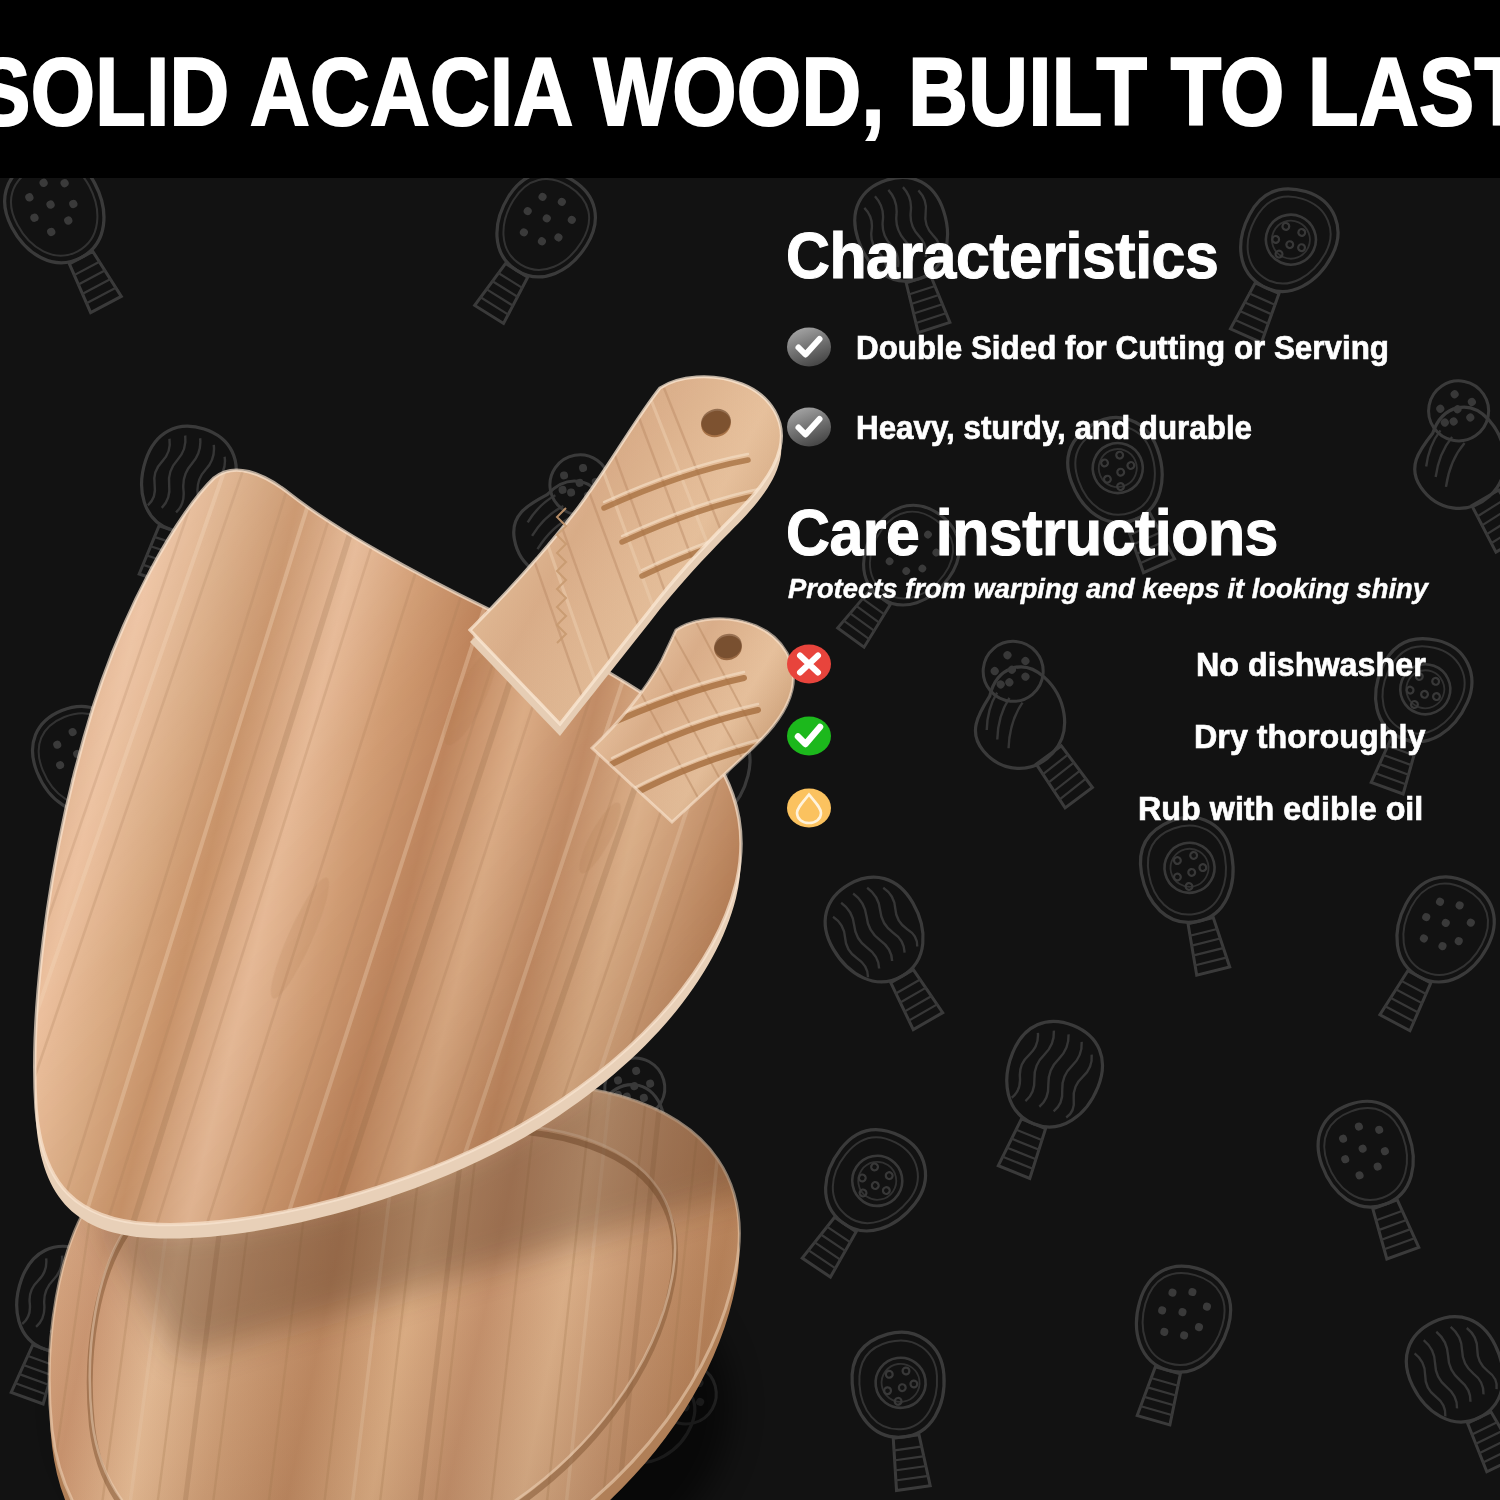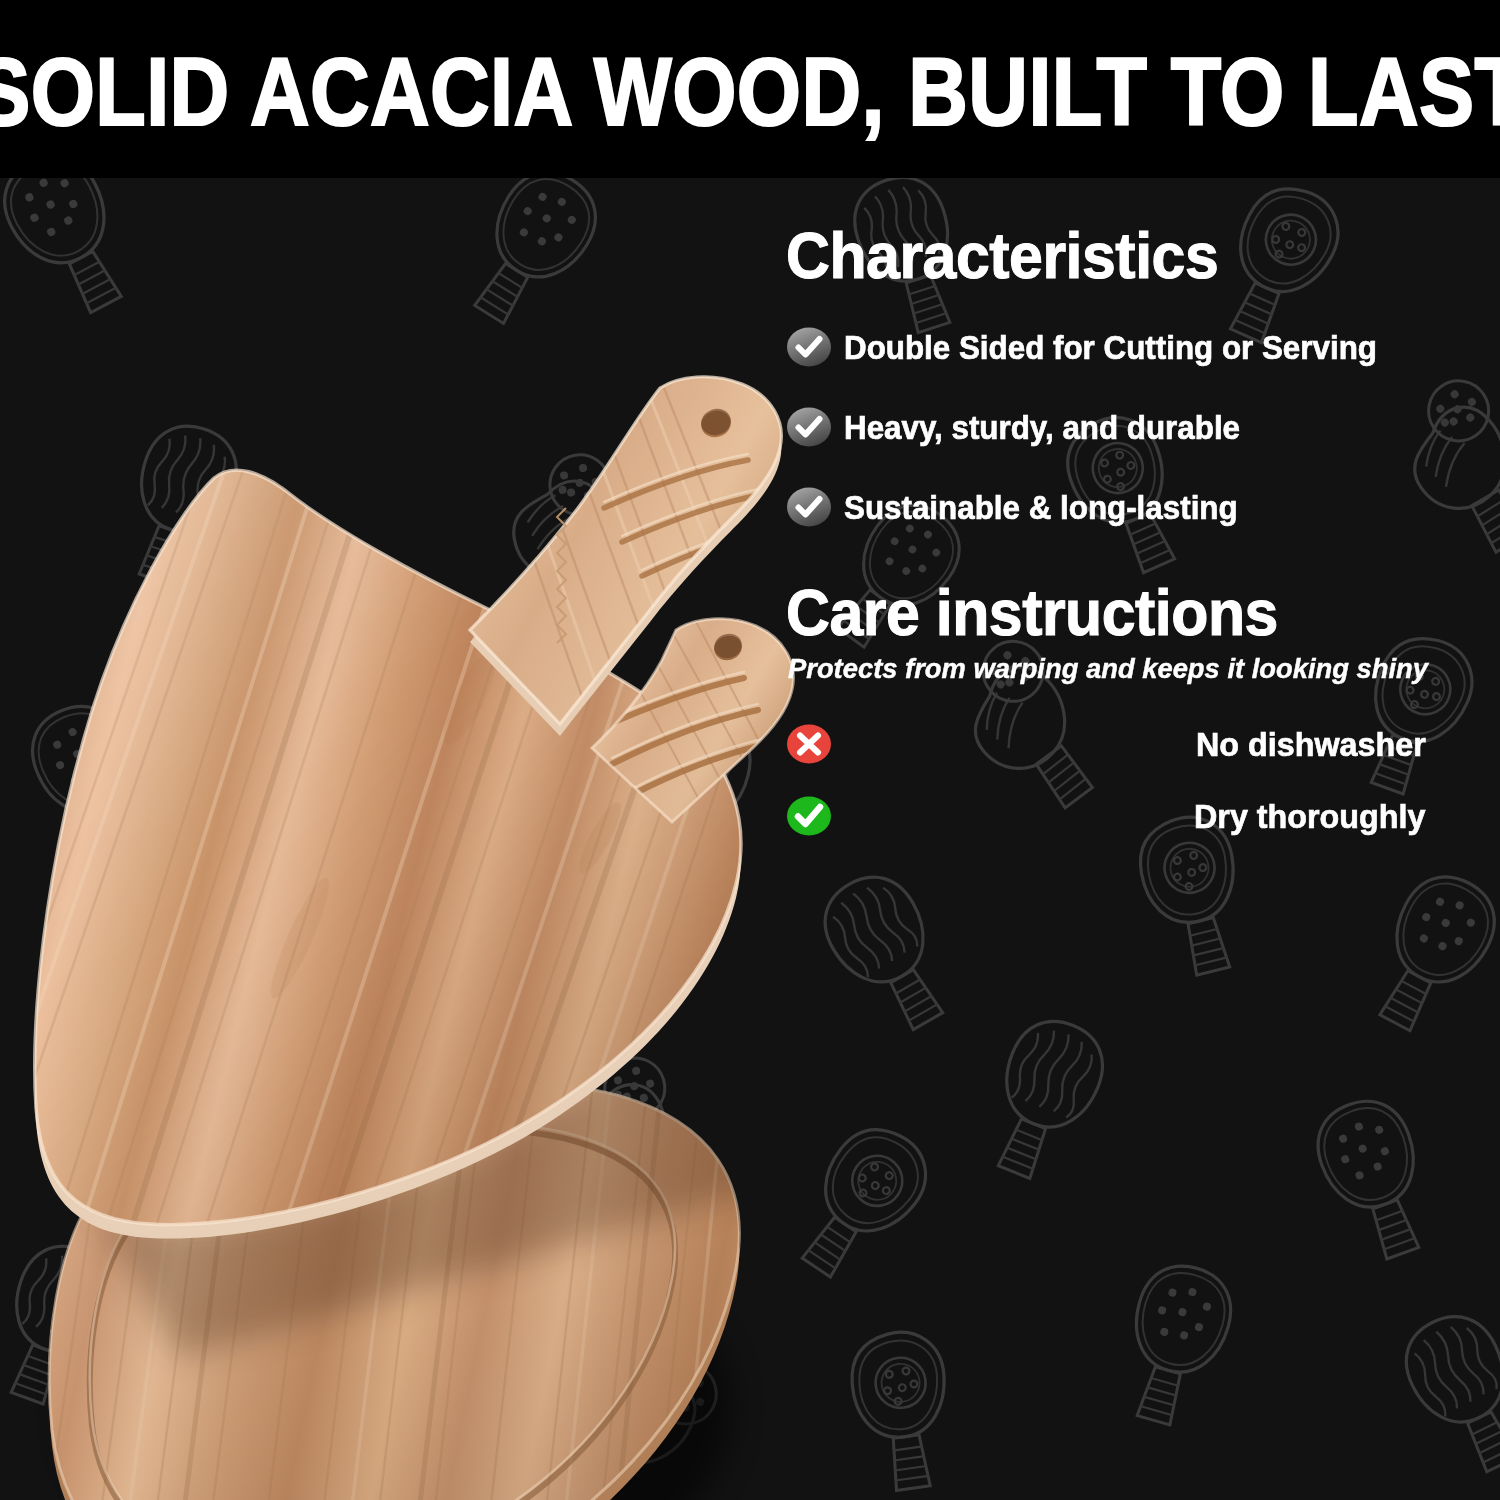--- a/index.html
+++ b/index.html
@@ -56,21 +56,21 @@
   #care-subtitle{
     font-family:"Liberation Sans Narrow","Liberation Sans",sans-serif;
     font-weight:700;font-style:italic;color:#fff;
     font-size:28.5px;line-height:1.1;margin:6px 0 0 10px;white-space:nowrap;
     transform:scaleX(0.96);transform-origin:left center;
     -webkit-text-stroke:.45px #fff;
   }
 
   .bullet-list{list-style:none;margin:0;padding:0;}
   .bullet-row{
-    display:flex;align-items:center;gap:12px;
+    display:flex;align-items:center;gap:24px;
     margin:0 0 0 8px;
   }
   #characteristics-list .bullet-row{height:80px;}
   #care-list .bullet-row{height:72px;justify-content:space-between;}
   #characteristics-list{margin-top:18px;}
   #care-list{margin-top:24px;}
 
   .bullet-icon{flex:0 0 auto;display:block;}
   .bullet-label{
     font-family:"Liberation Sans Narrow","Liberation Sans",sans-serif;
@@ -598,42 +598,42 @@
         </svg>
         <span class="bullet-label">Double Sided for Cutting or Serving</span>
       </li>
       <li class="bullet-row">
         <svg class="bullet-icon" width="46" height="42" viewBox="0 0 46 42">
           <ellipse cx="23" cy="21" rx="22" ry="19.5" fill="url(#gch)"></ellipse>
           <path d="M12.5,21.5 L19.5,28.5 L33.5,13" fill="none" stroke="#fff" stroke-width="6" stroke-linecap="round" stroke-linejoin="round"></path>
         </svg>
         <span class="bullet-label">Heavy, sturdy, and durable</span>
       </li>
-      <li class="bullet-row">
-        <svg class="bullet-icon" width="46" height="42" viewBox="0 0 46 42">
-          <ellipse cx="23" cy="21" rx="22" ry="19.5" fill="url(#gch)"></ellipse>
-          <path d="M12.5,21.5 L19.5,28.5 L33.5,13" fill="none" stroke="#fff" stroke-width="6" stroke-linecap="round" stroke-linejoin="round"></path>
-        </svg>
-        <span class="bullet-label">Sustainable &amp; long-lasting</span>
-      </li>
     </ul>
 
     <div id="care-heading" class="section-heading">Care instructions</div>
     <div id="care-subtitle">Protects from warping and keeps it looking shiny</div>
 
     <ul id="care-list" class="bullet-list">
       <li class="bullet-row">
         <svg class="bullet-icon" width="46" height="42" viewBox="0 0 46 42">
           <ellipse cx="23" cy="21" rx="22" ry="19.5" fill="#E8443C"></ellipse>
           <path d="M14,12.5 L32,29.5 M32,12.5 L14,29.5" stroke="#fff" stroke-width="6" stroke-linecap="round"></path>
         </svg>
         <span class="bullet-label">No dishwasher</span>
       </li>
       <li class="bullet-row">
         <svg class="bullet-icon" width="46" height="42" viewBox="0 0 46 42">
           <ellipse cx="23" cy="21" rx="22" ry="19.5" fill="#1CB81C"></ellipse>
           <path d="M12,21.5 L19.5,29 L34,12" fill="none" stroke="#fff" stroke-width="6.5" stroke-linecap="round" stroke-linejoin="round"></path>
         </svg>
         <span class="bullet-label">Dry thoroughly</span>
       </li>
+      <li class="bullet-row">
+        <svg class="bullet-icon" width="46" height="42" viewBox="0 0 46 42">
+          <ellipse cx="23" cy="21" rx="22" ry="19.5" fill="#FBC25F"></ellipse>
+          <path d="M23,7.5 C30,16 35,21 35,26 C35,31.8 29.6,36 23,36 C16.4,36 11,31.8 11,26 C11,21 16,16 23,7.5 Z" fill="none" stroke="#FFF3DC" stroke-width="2.6"></path>
+        </svg>
+        <span class="bullet-label">Rub with edible oil</span>
+      </li>
     </ul>
   </div>
 </div>
 
 </body></html>

